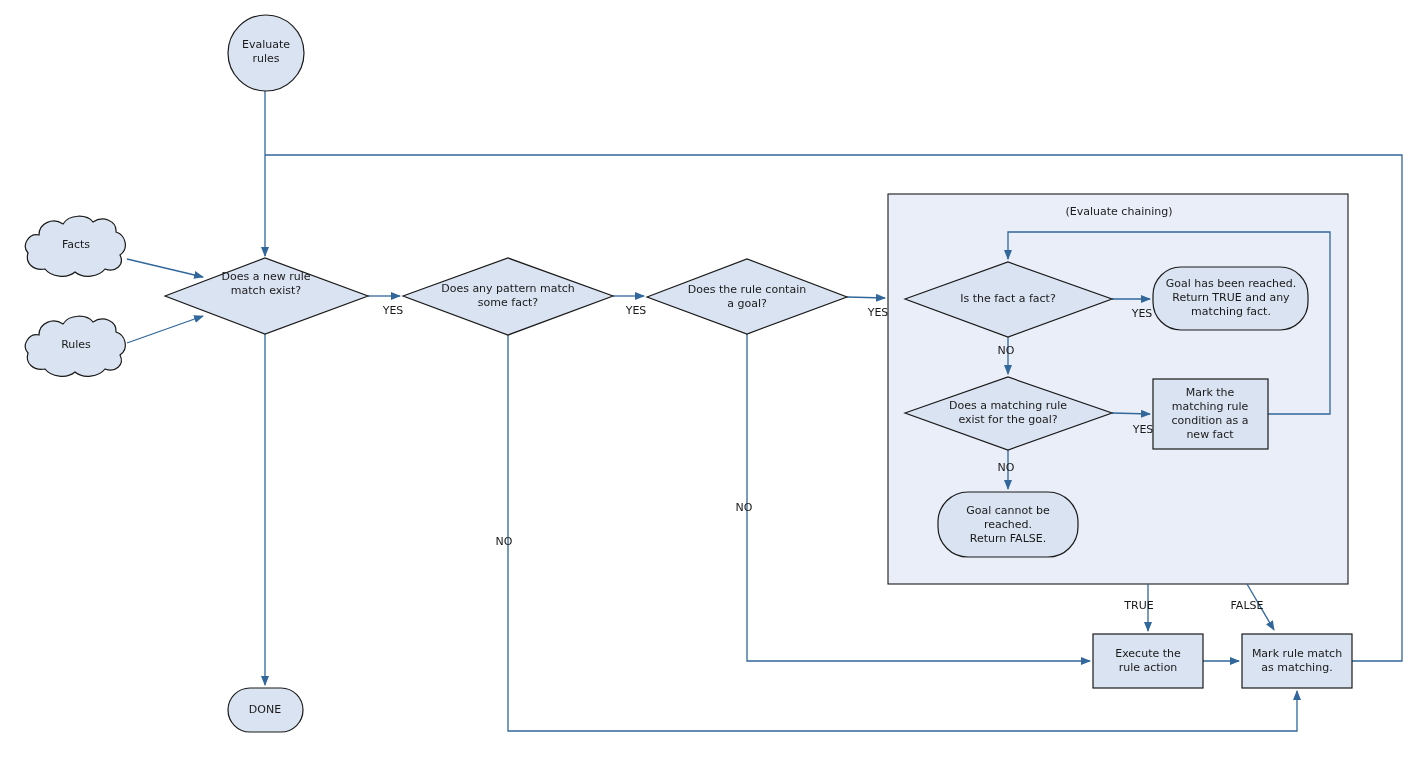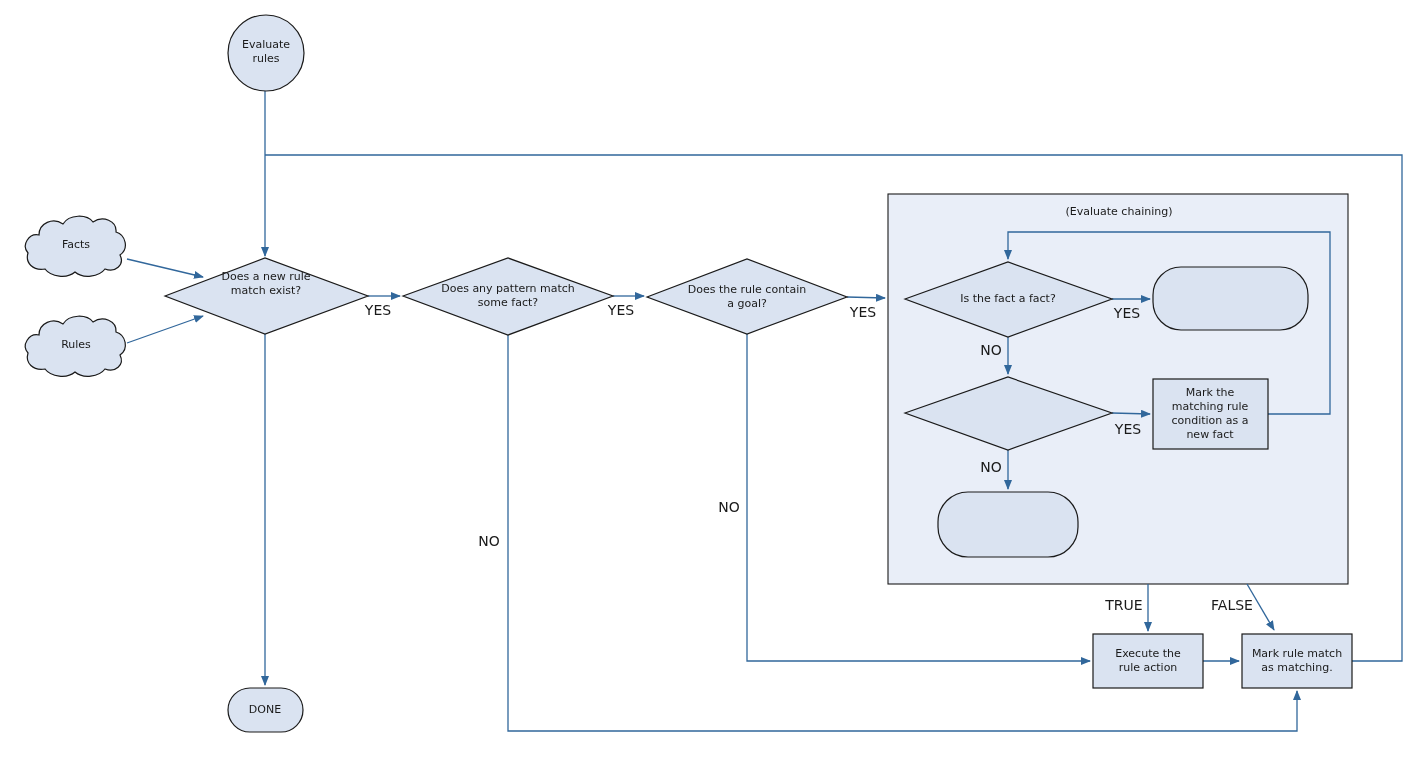--- a/index.html
+++ b/index.html
@@ -41,23 +41,24 @@
     transform: translate(-50%, -50%);
     white-space: pre-line;
     text-align: center;
     font-size: 11px;
     line-height: 1.27;
     color: #1a1a1a;
   }
   .edge-lbl {
     position: absolute;
     transform: translate(-50%, -50%);
-    font-size: 14px;
+    font-size: 11px;
     color: #1a1a1a;
     white-space: nowrap;
+    margin-left: 15px;
   }
 </style>
 </head>
 <body>
 
 <div class="canvas">
 
   <svg width="1418" height="761" viewBox="0 0 1418 761">
     <defs>
       <marker id="arr" viewBox="0 0 10 8" refX="9" refY="4" markerWidth="10" markerHeight="8" orient="auto" markerUnits="userSpaceOnUse">
@@ -110,24 +111,32 @@
   <div class="lbl" style="left:76px; top:245px; width:80px">Facts</div>
   <div class="lbl" style="left:76px; top:345px; width:80px">Rules</div>
   <div class="lbl" style="left:266px; top:284px; width:170px">Does a new rule
 match exist?</div>
   <div class="lbl" style="left:747px; top:297px; width:175px">Does the rule contain
 a goal?</div>
   <div class="lbl" style="left:508px; top:296px; width:185px">Does any pattern match
 some fact?</div>
   <div class="lbl" style="left:1119px; top:212px; width:220px">(Evaluate chaining)</div>
   <div class="lbl" style="left:1008px; top:299px; width:175px">Is the fact a fact?</div>
+  <div class="lbl" style="left:1231px; top:298px; width:160px">Goal has been reached.
+Return TRUE and any
+matching fact.</div>
+  <div class="lbl" style="left:1008px; top:413px; width:175px">Does a matching rule
+exist for the goal?</div>
   <div class="lbl" style="left:1210px; top:414px; width:112px">Mark the
 matching rule
 condition as a
 new fact</div>
+  <div class="lbl" style="left:1008px; top:525px; width:135px">Goal cannot be
+reached.
+Return FALSE.</div>
   <div class="lbl" style="left:1148px; top:661px; width:105px">Execute the
 rule action</div>
   <div class="lbl" style="left:1297px; top:661px; width:108px">Mark rule match
 as matching.</div>
   <div class="lbl" style="left:265px; top:710px; width:70px">DONE</div>
 
   <div class="edge-lbl" style="left:378px; top:310px">YES</div>
   <div class="edge-lbl" style="left:621px; top:310px">YES</div>
   <div class="edge-lbl" style="left:863px; top:312px">YES</div>
   <div class="edge-lbl" style="left:1127px; top:313px">YES</div>

